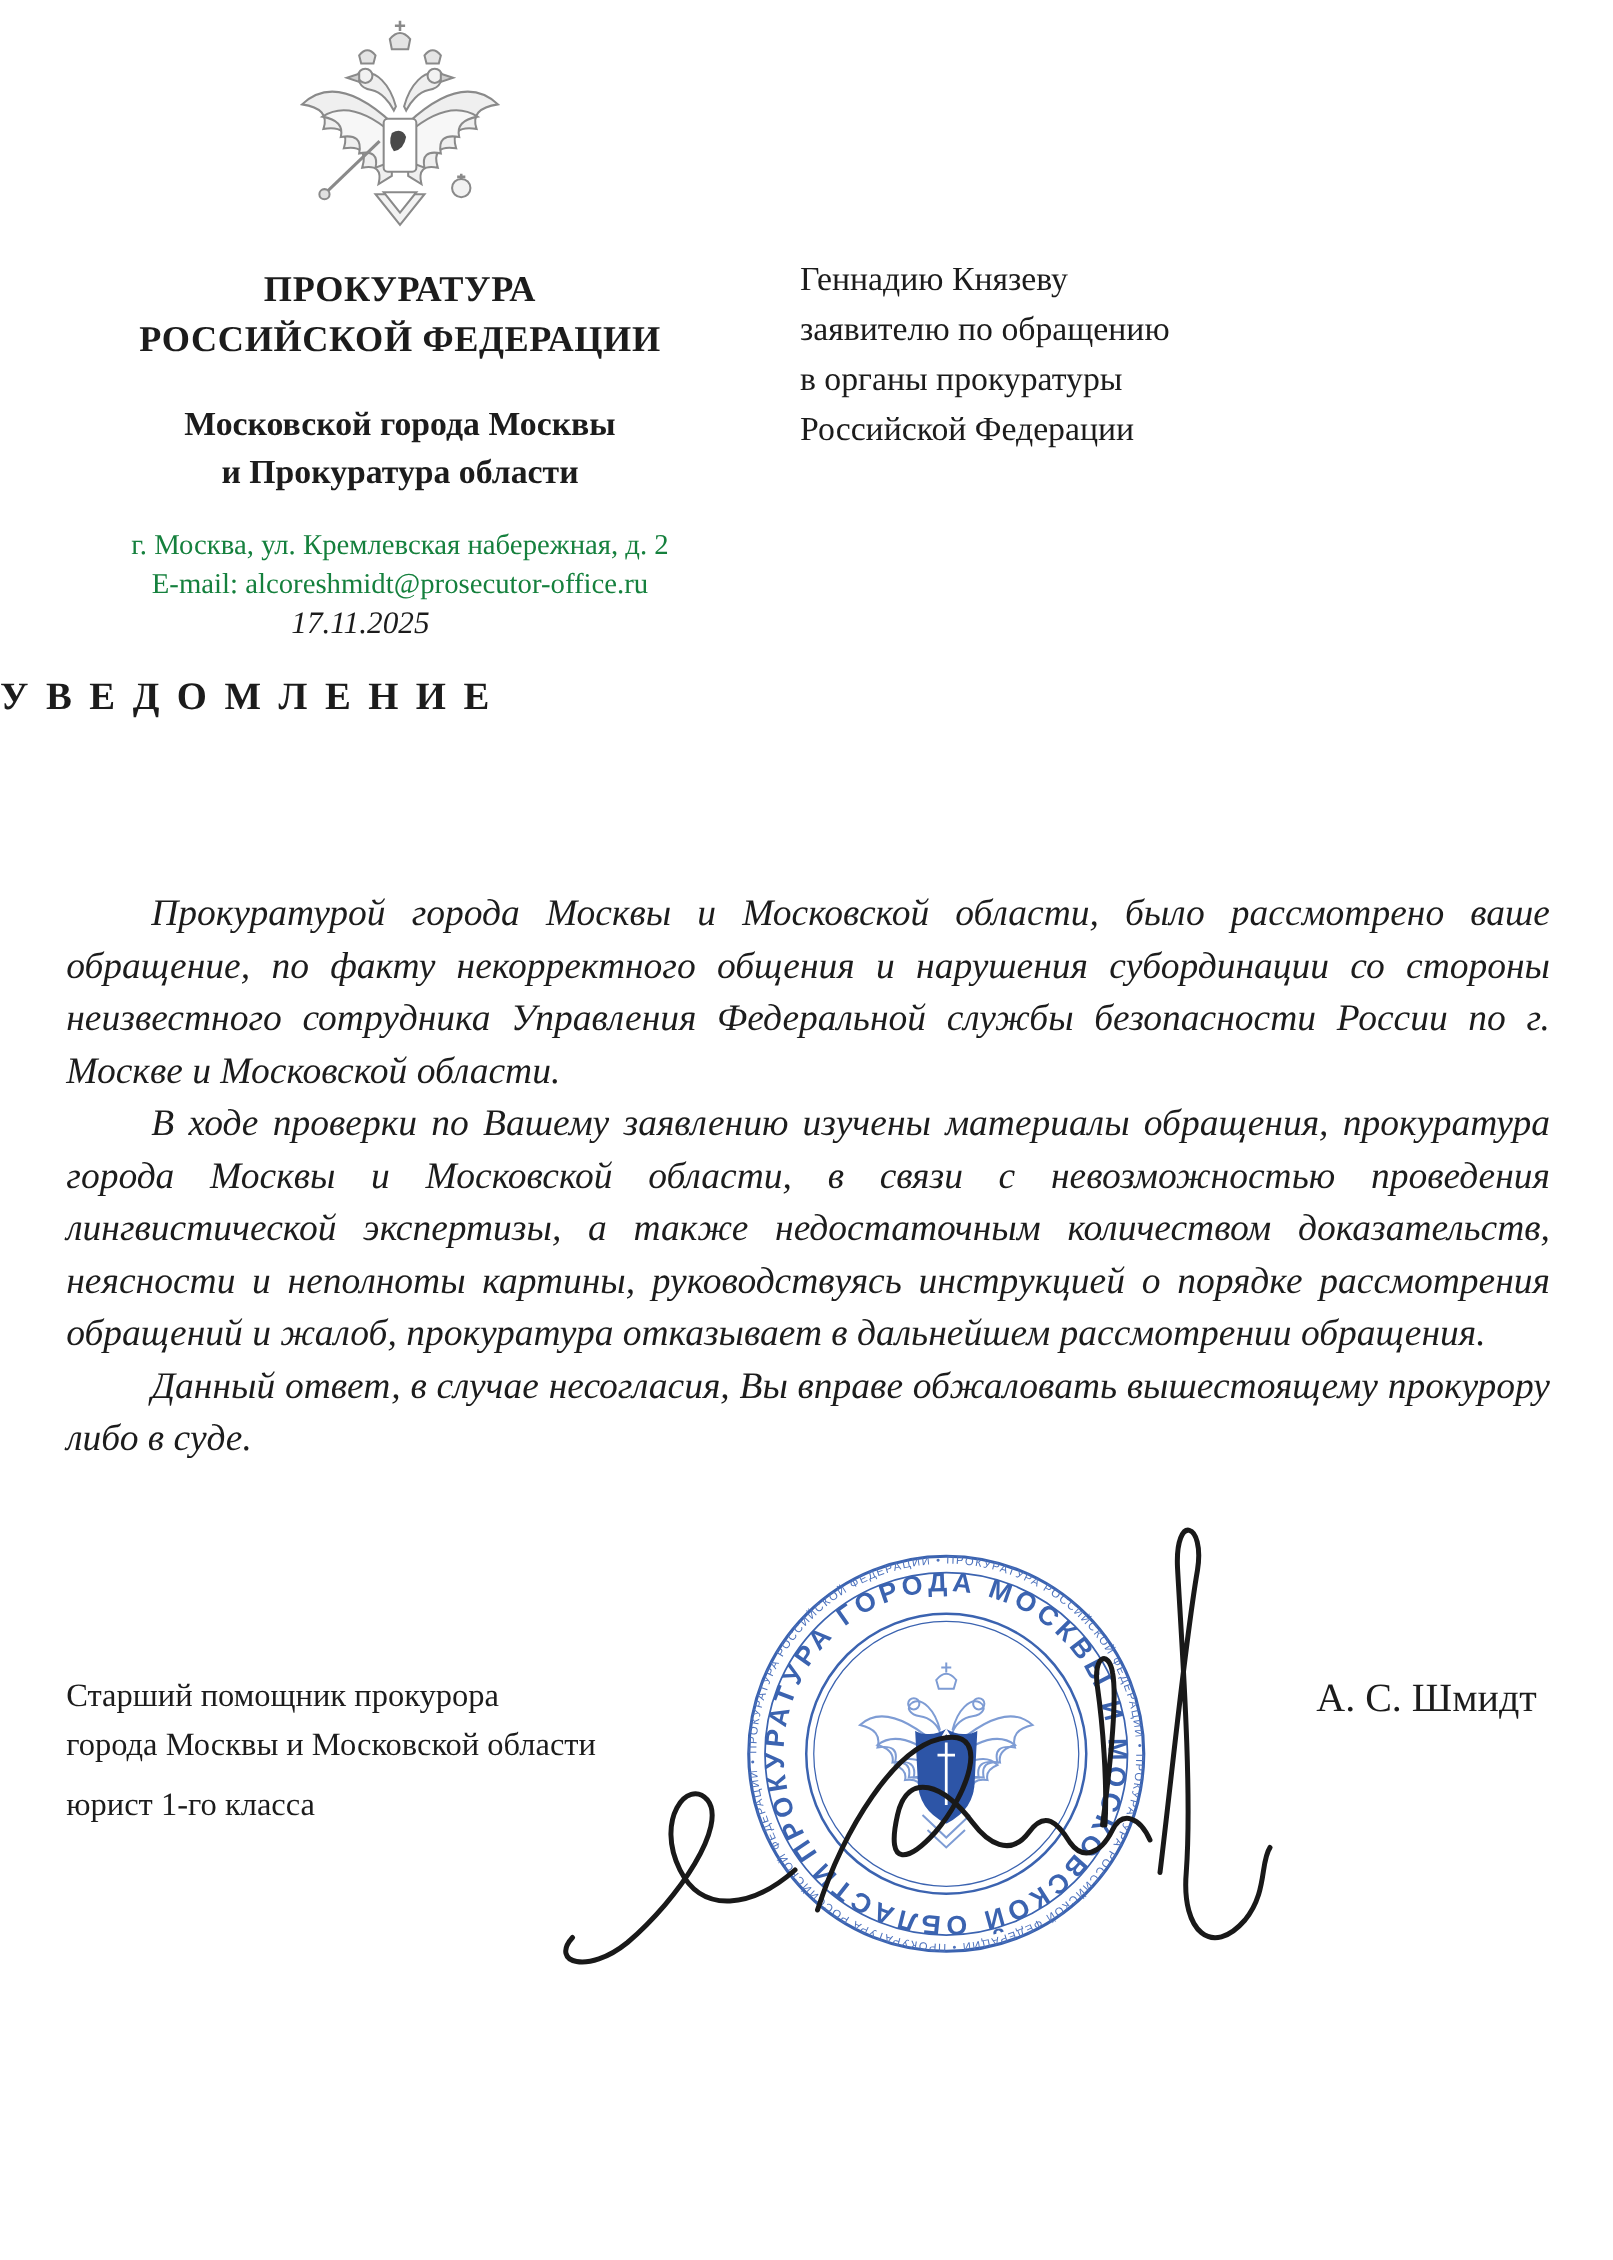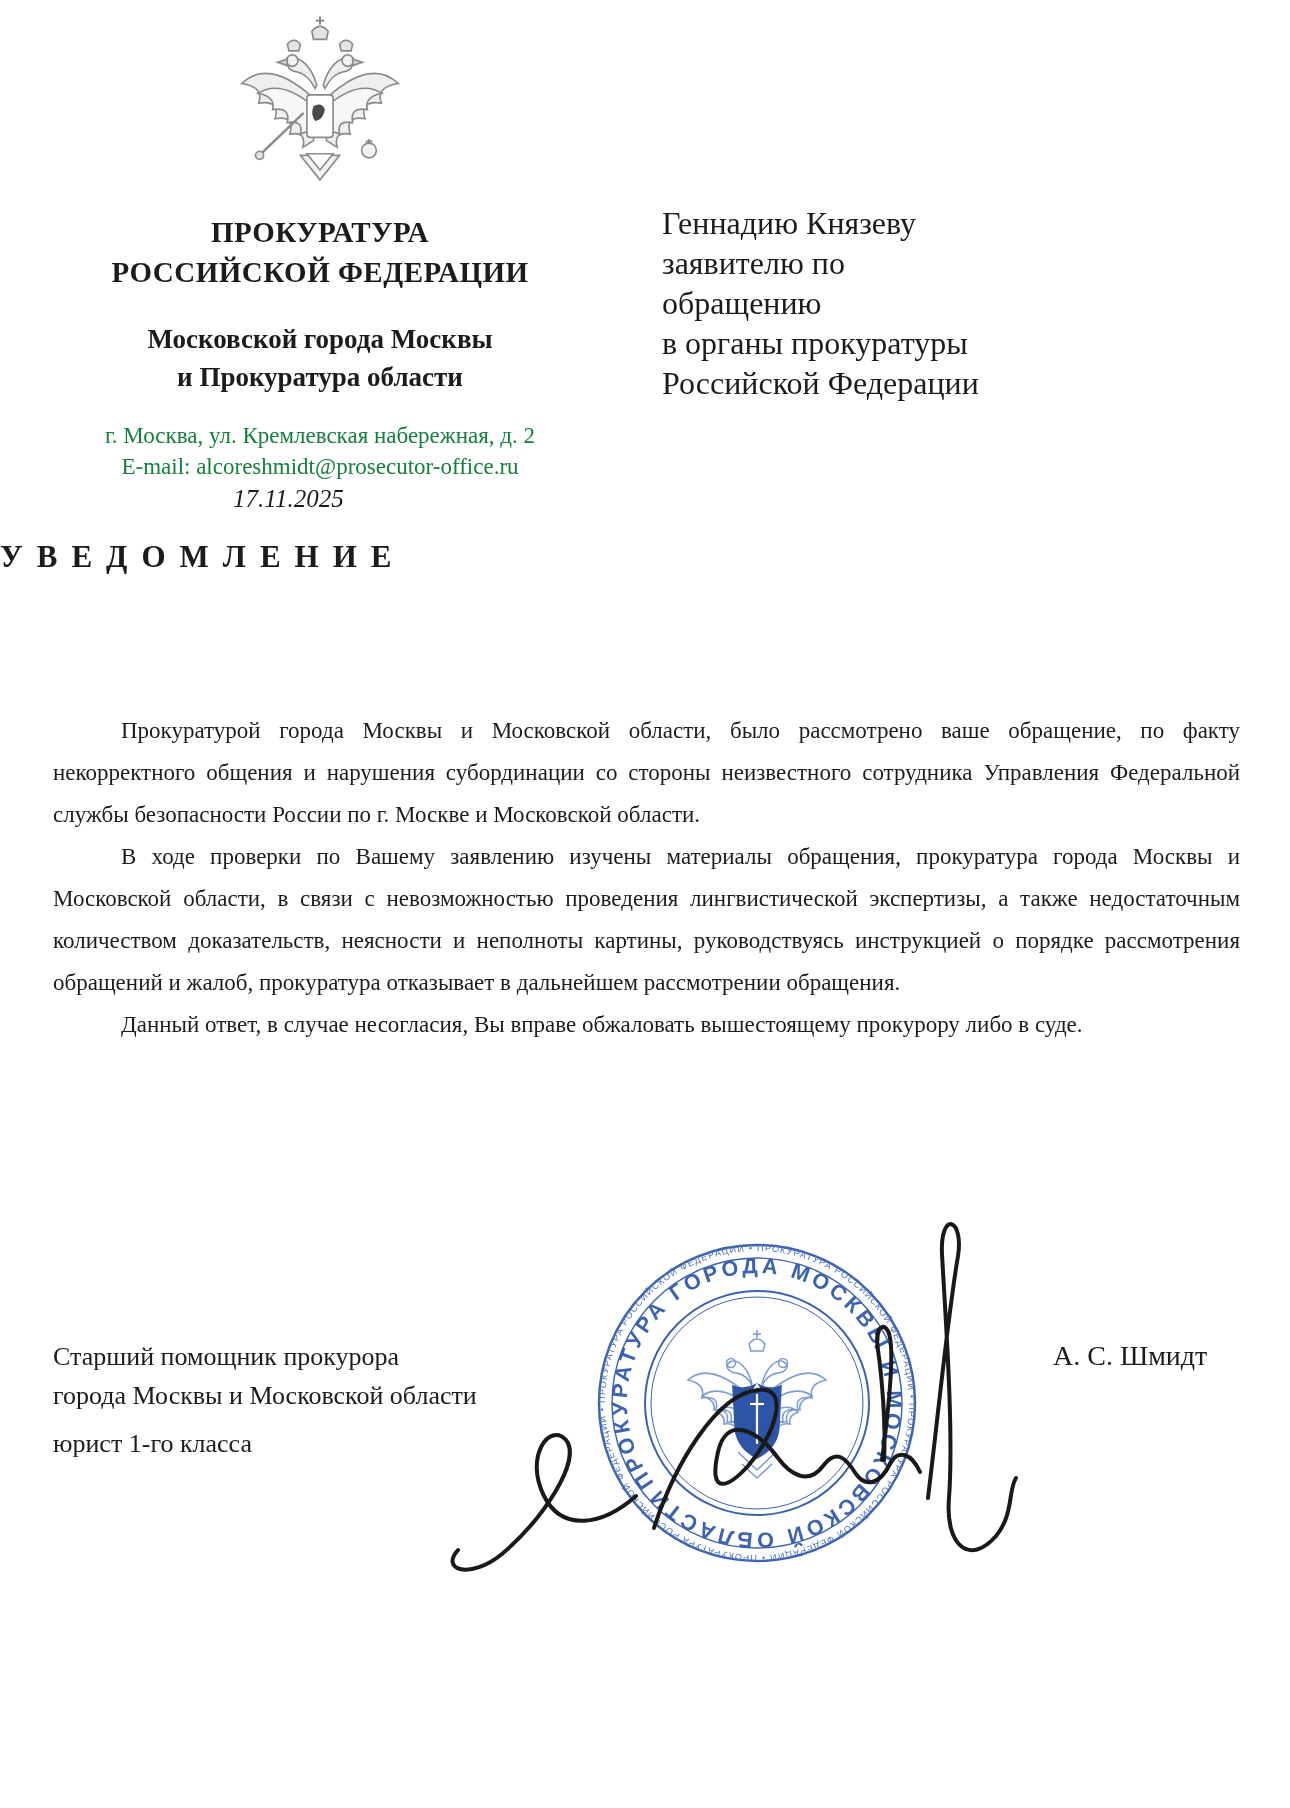--- a/index.html
+++ b/index.html
@@ -23,48 +23,48 @@
   }
   .org-sub{
     font-weight:bold;font-size:27px;line-height:38px;margin-top:28px;
   }
   .org-addr{
     font-size:23px;line-height:31px;margin-top:24px;color:#15803d;
   }
   
   .recipient{
     position:absolute;left:640px;top:203px;width:340px;
-    font-size:32px;line-height:40px;margin-left:22px;
+    font-size:27px;line-height:40px;
   }
   
   .date{
     position:absolute;left:233px;top:485px;
     font-style:italic;font-size:25px;
   }
   
   .doc-title{
     position:absolute;left:0;top:539px;width:1124px;
     text-align:left;font-weight:bold;font-size:31px;
     letter-spacing:14px;
   }
   
   .body-text{
     position:absolute;left:53px;top:710px;width:1187px;
-    font-size:23px;line-height:42px;text-align:justify;
+    font-size:30px;line-height:42px;text-align:justify;font-style:italic;
   }
   .body-text p{margin:0;text-indent:68px;}
   
   .sig-position{
     position:absolute;left:53px;top:1337px;width:520px;
     font-size:26px;line-height:39px;
   }
   .sig-rank{margin-top:9px;}
   .sig-name{
     position:absolute;left:1053px;top:1340px;
-    font-size:28px;white-space:nowrap;
+    font-size:32px;white-space:nowrap;
   }
   .stamp{position:absolute;left:592px;top:1238px;}
   .autograph{position:absolute;left:430px;top:1198px;}
 </style>
 </head>
 <body>
 
 <div class="page">
 
   <div class="letterhead">

